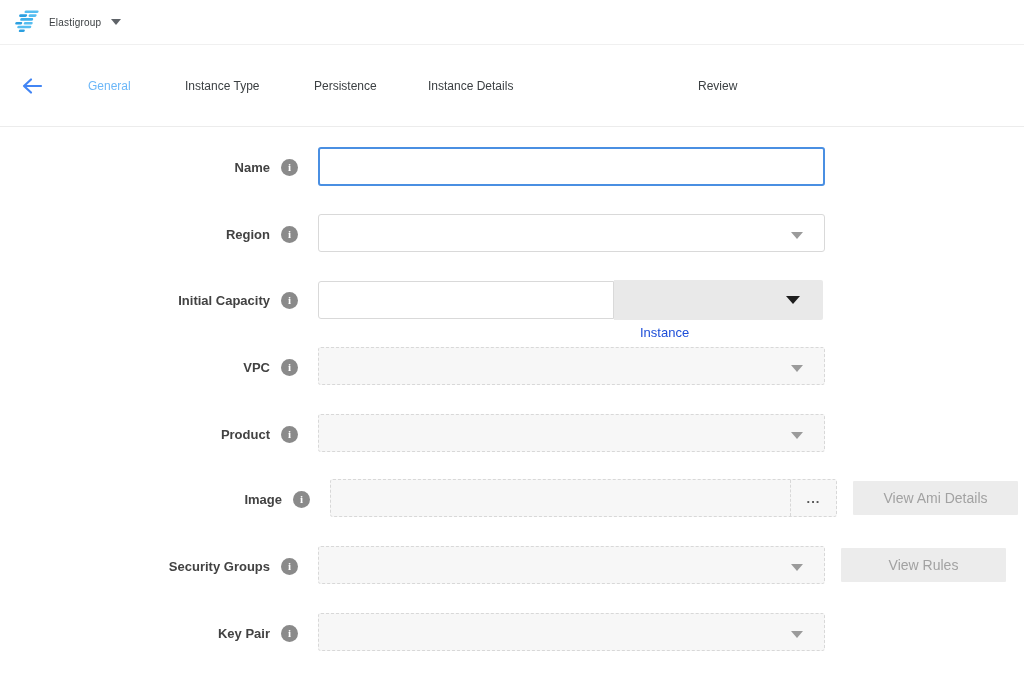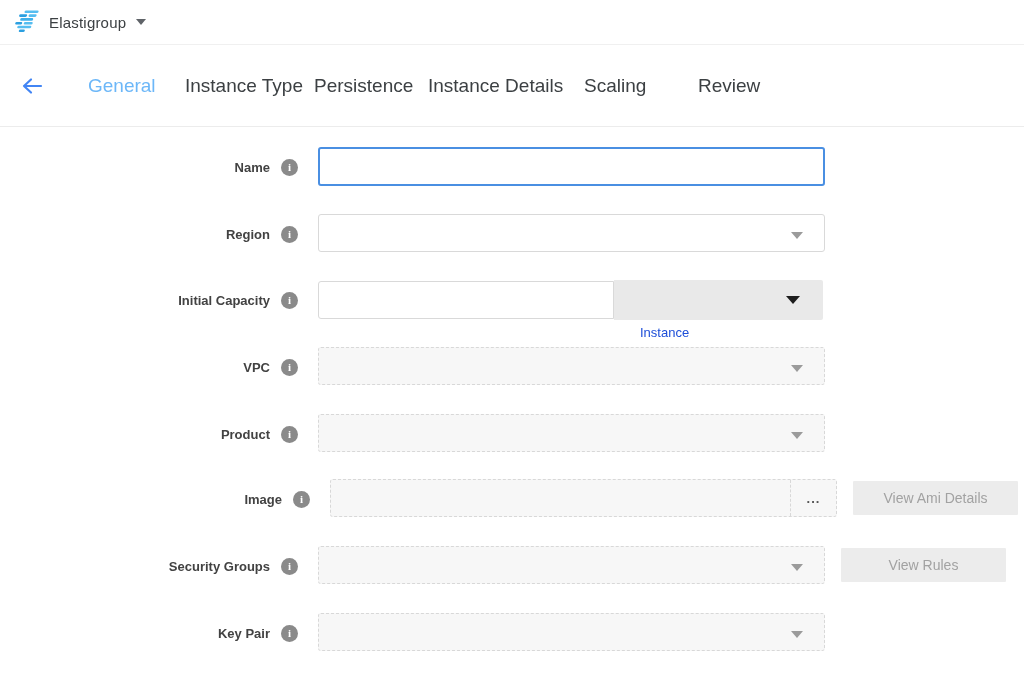--- a/index.html
+++ b/index.html
@@ -12,41 +12,41 @@
   }
 
   
   .header {
     position: absolute; top: 0; left: 0; width: 1024px; height: 45px;
     background: #fff; border-bottom: 1px solid #f0f0f0;
     display: flex; align-items: center; padding-left: 13px;
   }
   .logo { width: 27px; height: 24px; flex: 0 0 auto; }
   .app-title {
-    margin-left: 9px; font-size: 15px; color: #3c4043; letter-spacing: .2px;
+    margin-left: 9px; font-size: 10px; color: #3c4043; letter-spacing: .2px;
     cursor: default;
   }
   .hdr-caret {
     margin-left: 10px; width: 0; height: 0;
     border-left: 5px solid transparent; border-right: 5px solid transparent;
     border-top: 6px solid #5f6368;
   }
 
   
   .tabbar {
     position: absolute; top: 46px; left: 0; width: 1024px; height: 81px;
     background: #fff; border-bottom: 1px solid #ececec;
   }
   .back-btn {
     position: absolute; left: 20px; top: 28px; width: 24px; height: 24px;
     display: flex; align-items: center; justify-content: center; cursor: pointer;
   }
   .tab {
     position: absolute; top: 0; height: 80px; line-height: 80px;
-    font-size: 19px; color: #3c4043; cursor: pointer; white-space: nowrap;
+    font-size: 12px; color: #3c4043; cursor: pointer; white-space: nowrap;
   }
   .tab.active { color: #6cb7f8; }
   .t0 { left: 88px; }  .t1 { left: 185px; } .t2 { left: 314px; }
   .t3 { left: 428px; } .t4 { left: 584px; } .t5 { left: 698px; }
 
   
   .form-area { position: absolute; top: 127px; left: 0; width: 1024px; height: 561px; }
   .row { position: absolute; left: 18px; width: 1024px; height: 42px; }
   .r0 { top: 20px; }  .r1 { top: 87px; }  .r2 { top: 153px; padding-left: 28px; } .r3 { top: 220px; }
   .r4 { top: 287px; } .r5 { top: 352px; margin-left: 12px; } .r6 { top: 419px; } .r7 { top: 486px; }
@@ -147,21 +147,20 @@
 <div class="tabbar">
   <div class="back-btn">
     <svg width="22" height="18" viewBox="0 0 22 18">
       <path d="M20 9 H3 M3 9 L10 2.5 M3 9 L10 15.5" stroke="#4285f4" stroke-width="2.2" fill="none" stroke-linecap="round" stroke-linejoin="round"></path>
     </svg>
   </div>
   <span class="tab active t0">General</span>
   <span class="tab t1">Instance Type</span>
   <span class="tab t2">Persistence</span>
   <span class="tab t3">Instance Details</span>
-  <span class="tab t4">Scaling</span>
   <span class="tab t5">Review</span>
 </div>
 
 <div class="form-area">
 
   <div class="row r0">
     <div class="label-col">
       <span class="f-label">Name</span>
       <span class="info-icon">i</span>
     </div>

